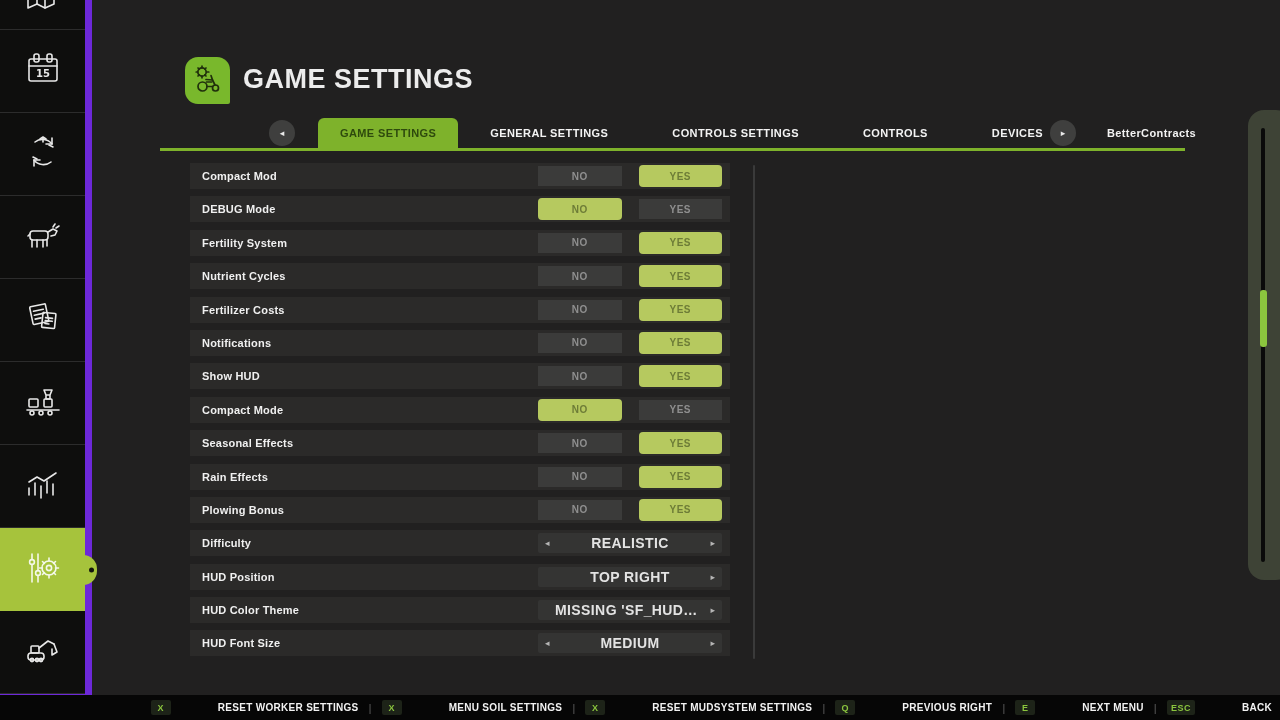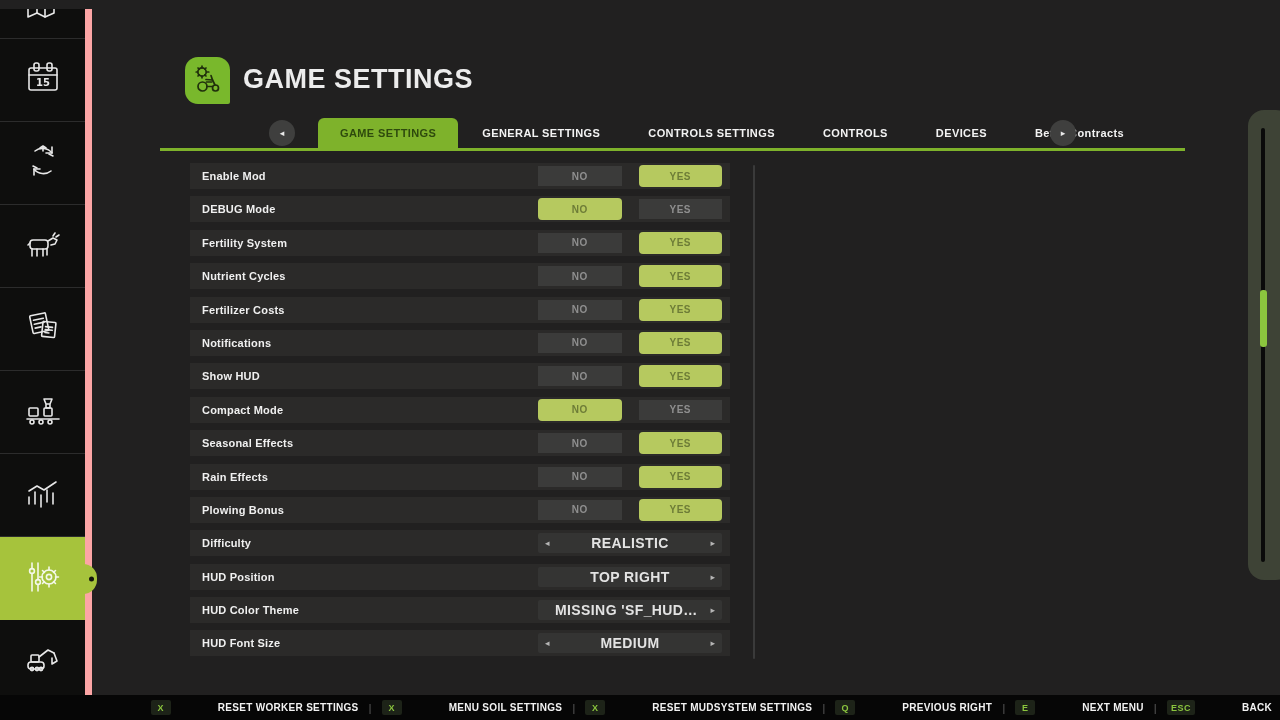--- a/index.html
+++ b/index.html
@@ -3,22 +3,22 @@
 <meta charset="utf-8">
 <style>
   html,body{margin:0;padding:0;}
   body{
     width:1280px;height:720px;overflow:hidden;position:relative;
     background:#212020;font-family:"Liberation Sans",sans-serif;
     -webkit-font-smoothing:antialiased;
   }
   
   .sidebar{
-    position:absolute;left:0;top:9px;width:92px;height:695px;
-    background:#fca5a5;z-index:5;
+    position:absolute;left:0;top:0;width:92px;height:695px;
+    background:#6d28d9;z-index:5;
   }
   .side-item{
     position:relative;width:85px;height:83px;
     display:flex;align-items:center;justify-content:center;
     border-bottom:1px solid #2c2c2c;box-sizing:border-box;
     background:#0e0e0d;
   }
   .side-item.first{height:30px;overflow:hidden;}
   .side-item.first svg{transform:translateY(-14px);}
   .side-item svg{width:42px;height:42px;stroke:#e8e8e8;fill:none;stroke-width:1.6;stroke-linecap:round;stroke-linejoin:round;}
@@ -52,21 +52,21 @@
   }
   .tab-circle.left{left:269px;}
   .tab-circle.right{left:1050px;}
   .tabs{
     position:absolute;left:318px;top:118px;height:30px;
     display:flex;align-items:stretch;
   }
   .tab{
     display:flex;align-items:center;justify-content:center;
     font-size:11px;font-weight:bold;color:#f3f3f3;letter-spacing:0.4px;
-    margin:0 24px;white-space:nowrap;cursor:pointer;
+    margin:0 32px;white-space:nowrap;cursor:pointer;
   }
   .tab.active{
     background:#7eb22b;color:#2e4a0d;border-radius:6px 6px 0 0;
     padding:0 22px;margin:0;
   }
   .tab-underline{
     position:absolute;left:160px;top:148px;width:1025px;height:3px;
     background:#7eb22b;
   }
   
@@ -255,21 +255,21 @@
     <div class="tab">DEVICES</div>
     <div class="tab">BetterContracts</div>
   </div>
 <div class="tab-circle right">
   <span>▸</span>
 </div>
 <div class="tab-underline"></div>
 
 <div class="rows" id="rows">
     <div class="row">
-      <div class="row-label">Enable Mod</div>
+      <div class="row-label">Compact Mod</div>
       <div class="control">
         <div class="tbtn">NO</div>
         <div class="tbtn selected">YES</div>
       </div>
     </div>
     <div class="row">
       <div class="row-label">DEBUG Mode</div>
       <div class="control">
         <div class="tbtn selected">NO</div>
         <div class="tbtn">YES</div>

